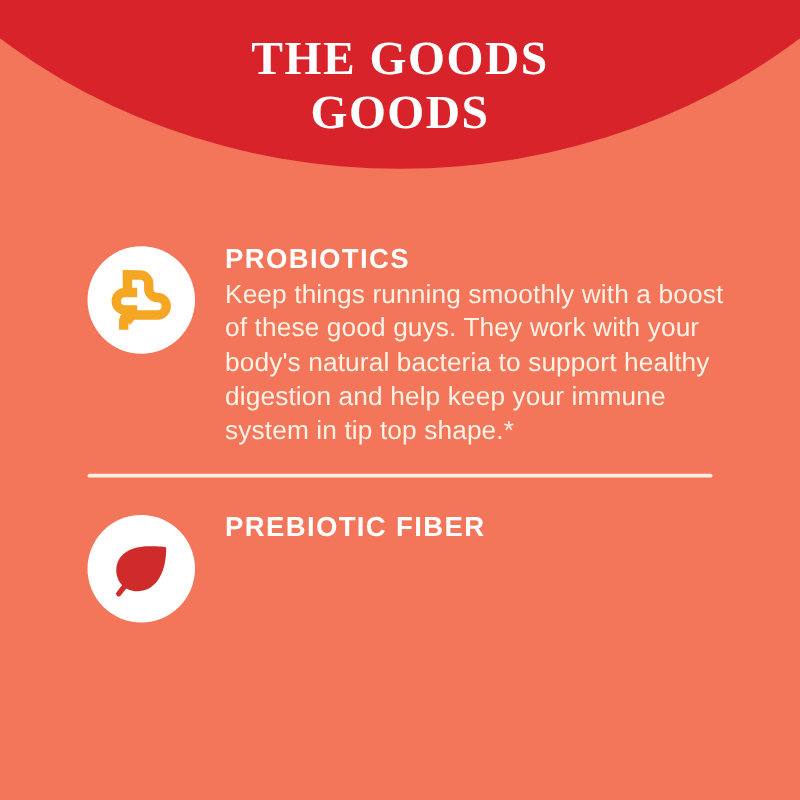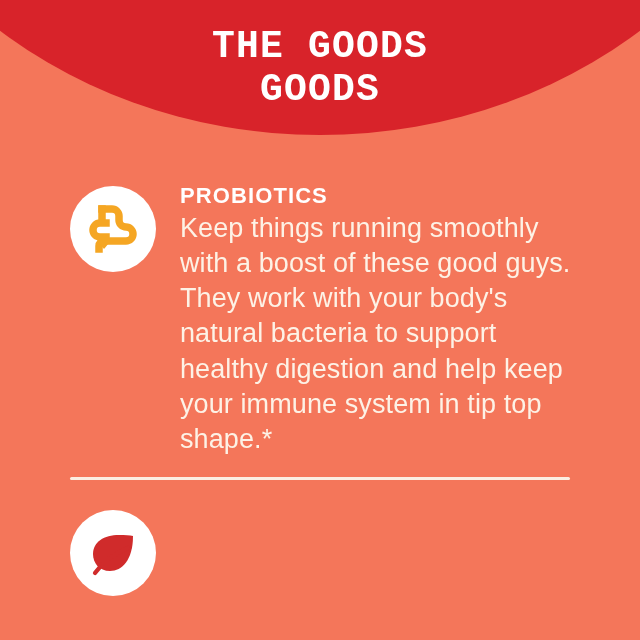--- a/index.html
+++ b/index.html
@@ -35,35 +35,35 @@
     z-index: 1;
   }
   .header-title {
     position: absolute;
     left: 0;
     top: 26px;
     width: 640px;
     z-index: 3;
     text-align: center;
     color: #FFFFFF;
-    font-family: Liberation Mono, monospace;
+    font-family: Liberation Serif, serif;
     font-weight: bold;
     font-size: 38px;
     line-height: 1.12;
     letter-spacing: 1.2px;
   }
   .header-title .line {
     display: block;
   }
 
   
   .sections {
     position: absolute;
     left: 0;
-    top: 178px;
+    top: 189px;
     width: 639px;
     z-index: 4;
   }
   .section {
     position: relative;
     display: flex;
     align-items: flex-start;
     padding: 0 26px 0 70px;
     box-sizing: border-box;
   }
@@ -93,21 +93,21 @@
     font-family: "Liberation Sans", sans-serif;
     font-weight: bold;
     font-size: 22px;
     letter-spacing: 1.1px;
     line-height: 1.1;
     margin: 0 0 3px 0;
   }
   .section-text {
     color: #FDF2E6;
     font-family: "Liberation Sans", sans-serif;
-    font-size: 27px;
+    font-size: 21px;
     line-height: 1.30;
     letter-spacing: 0.1px;
     margin: 0;
     max-width: 400px;
   }
 
   
   .divider {
     position: relative;
     width: 500px;
@@ -154,17 +154,18 @@
       <div class="icon-badge">
         <span>
           <svg width="54" height="54" viewBox="0 0 54 54" aria-hidden="true">
             <path d="M47 10 C47 34 36 45 24 45 C13 45 7 37 7 28 C7 16 18 9 33 9 C39 9 44 9 47 10 Z" fill="#D02B2B"></path>
             <path d="M9 47 C16 37 28 28 42 22" fill="none" stroke="#D02B2B" stroke-width="4.2" stroke-linecap="round"></path>
             <path d="M30 24 C38 24 42 28 42 33 C42 38 37 42 30 42 C24 42 20 38 20 33 C20 28 24 24 30 24 Z" fill="#D02B2B" opacity="0.0"></path>
           </svg>
         </span>
       </div>
       <div class="section-body">
+        <div class="section-heading">PREBIOTIC FIBER</div>
       </div>
     </div>
 
   </div>
 </div>
 
 </body></html>

